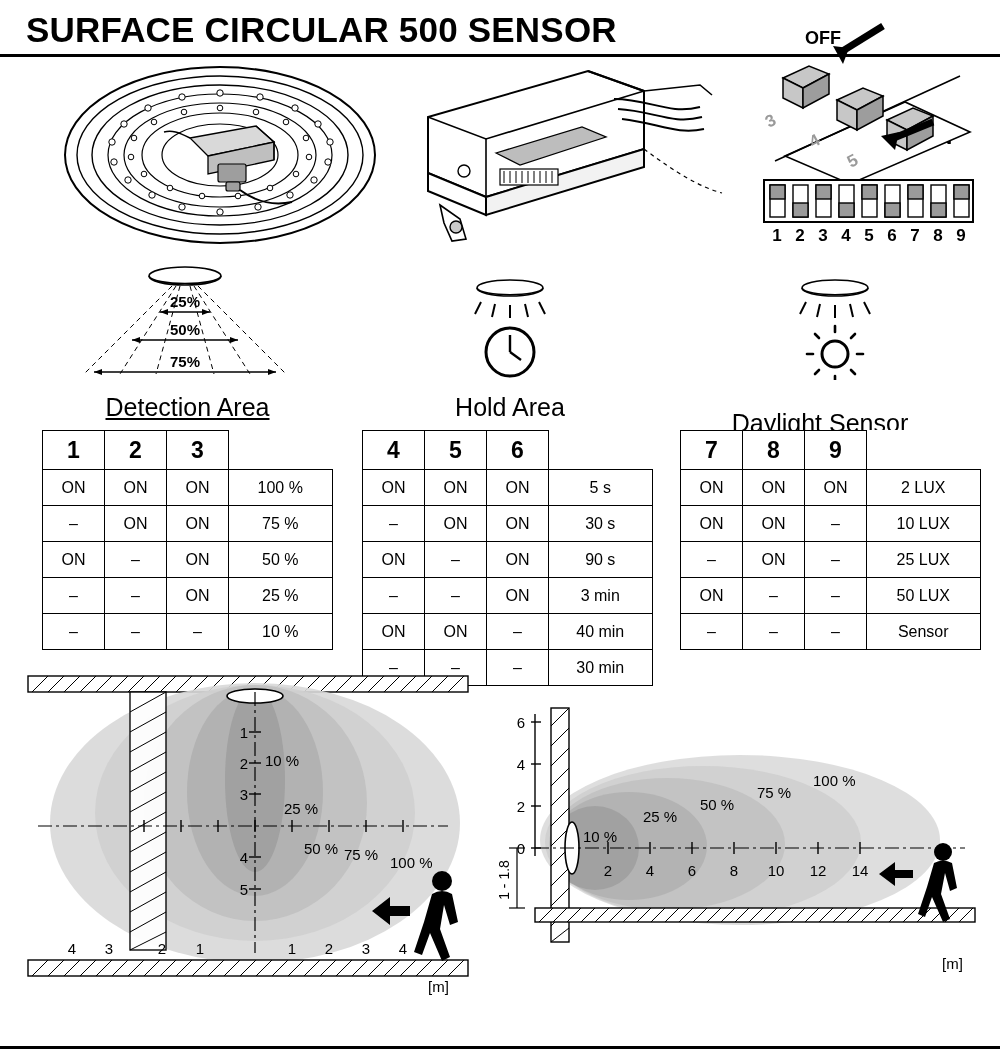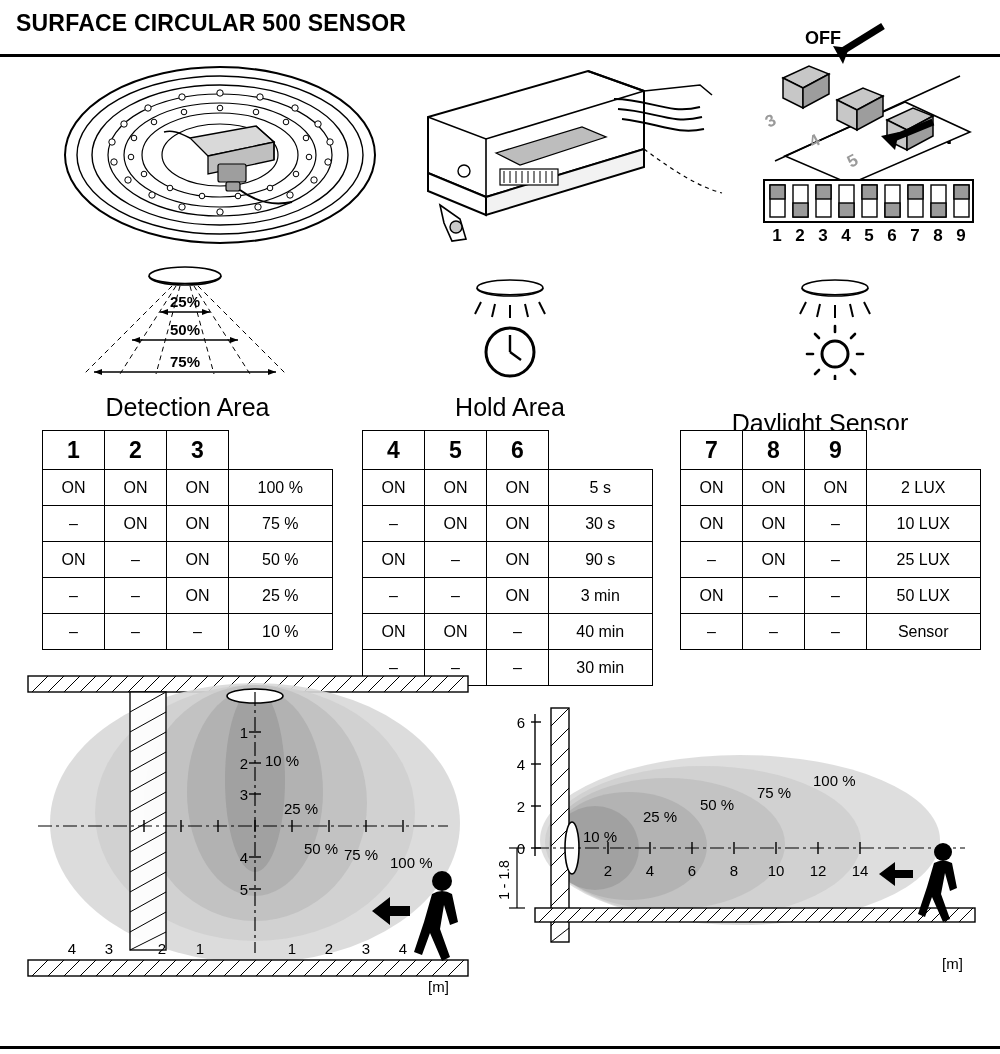--- a/index.html
+++ b/index.html
@@ -8,22 +8,22 @@
     background:#ffffff;
     font-family:"Liberation Sans", sans-serif;
     color:#000;
     position:relative;
     overflow:hidden;
   }
   .page{position:relative;width:1000px;height:1054px;}
 
   
   .title{
-    position:absolute;left:16px;top:10px;
-    font-size:23px;font-weight:bold;letter-spacing:.2px;
+    position:absolute;left:26px;top:10px;
+    font-size:35px;font-weight:bold;letter-spacing:.2px;
   }
   .rule{position:absolute;left:0;top:54px;width:1000px;height:3px;background:#000;}
   .rule-bottom{position:absolute;left:0;top:1046px;width:1000px;height:3px;background:#000;}
 
   
   .lum{position:absolute;left:60px;top:60px;width:320px;height:190px;}
   .lum svg{display:block;}
 
   
   .driver{position:absolute;left:400px;top:55px;width:340px;height:200px;}
@@ -31,21 +31,21 @@
   
   .dipill{position:absolute;left:755px;top:16px;width:235px;height:170px;text-decoration:underline;}
   .diprow{position:absolute;left:762px;top:178px;width:225px;height:72px;}
 
   
   .detfig{position:absolute;left:60px;top:262px;width:250px;height:125px;}
   .holdfig{position:absolute;left:455px;top:270px;width:110px;height:110px;}
   .dayfig{position:absolute;left:780px;top:270px;width:110px;height:110px;}
 
   .capt{position:absolute;font-size:25px;text-align:center;}
-  .capt.det{left:60px;top:393px;width:255px;}
+  .capt.det{left:60px;top:393px;width:255px;text-decoration:underline;}
   .capt.hold{left:375px;top:393px;width:270px;}
   .capt.day{left:675px;top:393px;width:290px;margin-top:16px;}
 
   
   table.dip{
     position:absolute;border-collapse:collapse;
     font-size:16px;background:#fff;
   }
   table.dip th, table.dip td{
     border:1.6px solid #000;

